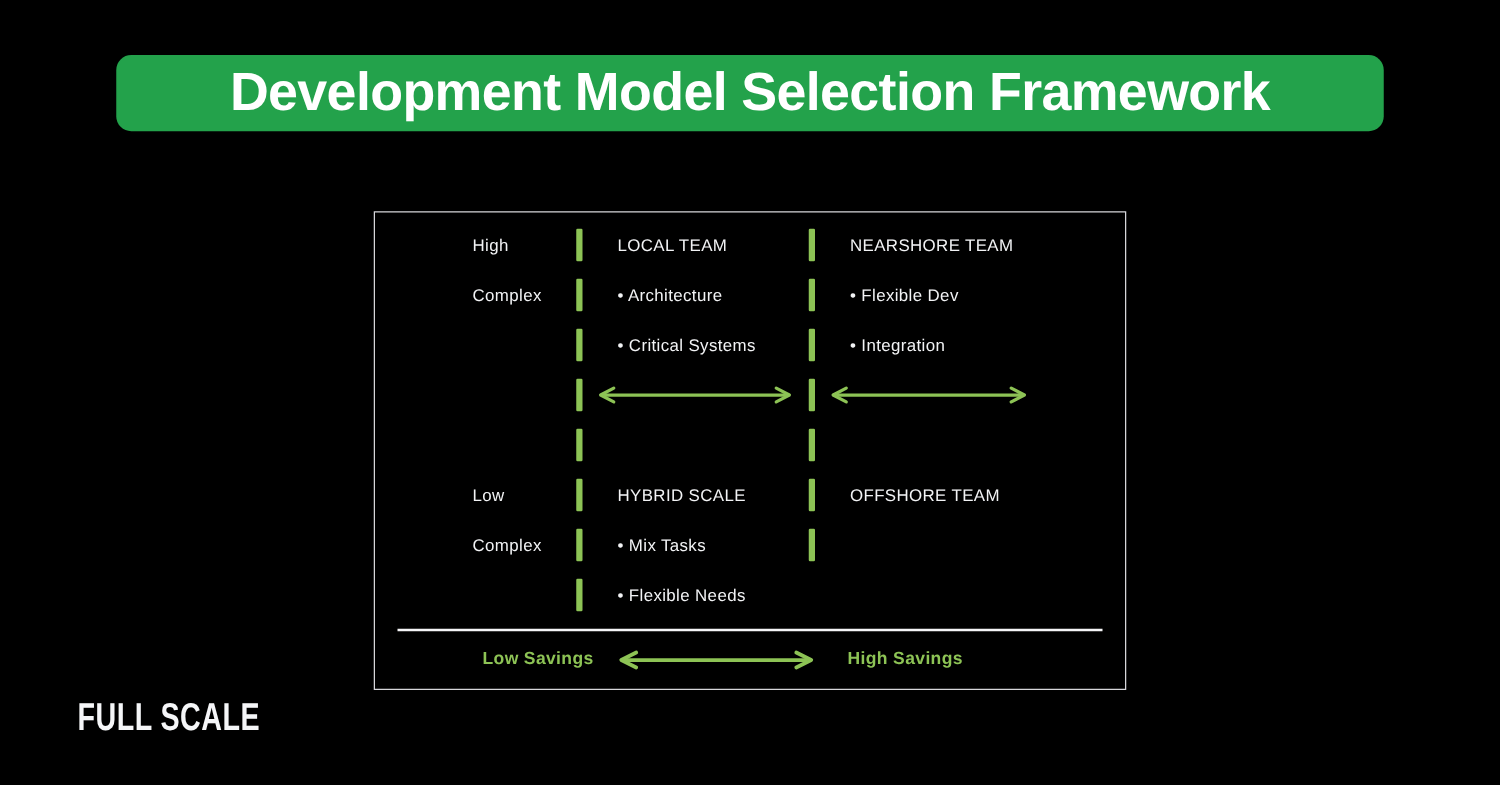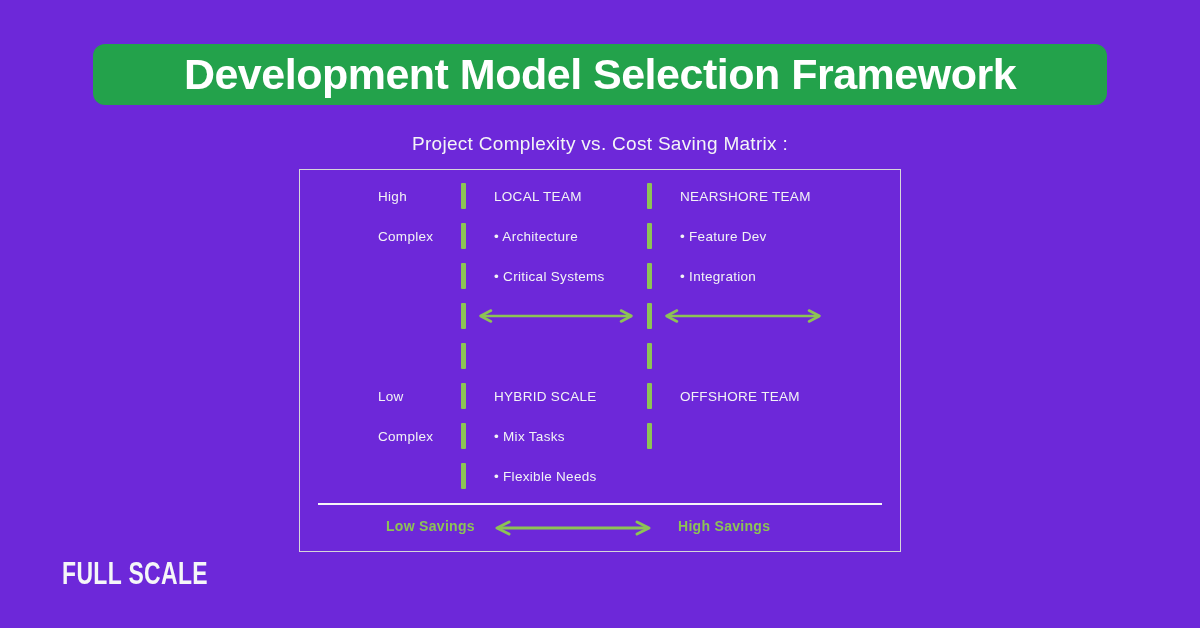--- a/index.html
+++ b/index.html
@@ -4,21 +4,21 @@
 <style>
   html, body { margin: 0; padding: 0; }
   body {
     font-family: "Liberation Sans", sans-serif;
     background: #14161f;
   }
   .canvas {
     position: relative;
     width: 1200px;
     height: 628px;
-    background: #6d28d9;
+    background: #000000;
     overflow: hidden;
   }
 
   
   .banner {
     position: absolute;
     left: 93px; top: 44px;
     width: 1014px; height: 61px;
     background: #23a24b;
     border-radius: 12px;
@@ -115,21 +115,20 @@
 </style>
 </head>
 <body>
 
 <div class="canvas">
 
   <div class="banner">
     <h1>Development Model Selection Framework</h1>
   </div>
 
-  <div class="subtitle">Project Complexity vs. Cost Saving Matrix :</div>
 
   <div class="matrix-box">
     <div class="rows">
 
       <div class="mrow">
         <span class="cell"></span>
         <span class="cell">High</span>
         <span class="tickwrap">
             <span class="tick"></span>
           </span>
@@ -143,21 +142,21 @@
       <div class="mrow">
         <span class="cell"></span>
         <span class="cell">Complex</span>
         <span class="tickwrap">
             <span class="tick"></span>
           </span>
         <span class="cell content">• Architecture</span>
         <span class="tickwrap">
             <span class="tick"></span>
           </span>
-        <span class="cell content">• Feature Dev</span>
+        <span class="cell content">• Flexible Dev</span>
       </div>
 
       <div class="mrow">
         <span class="cell"></span>
         <span class="cell"></span>
         <span class="tickwrap">
             <span class="tick"></span>
           </span>
         <span class="cell content">• Critical Systems</span>
         <span class="tickwrap">

